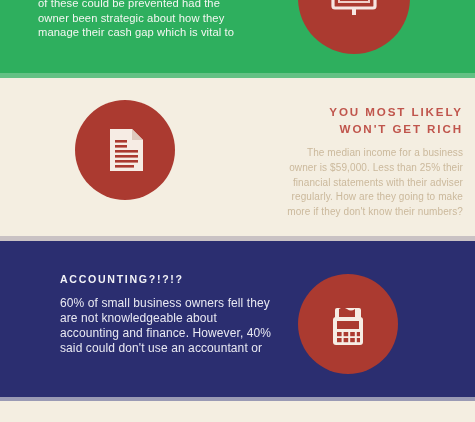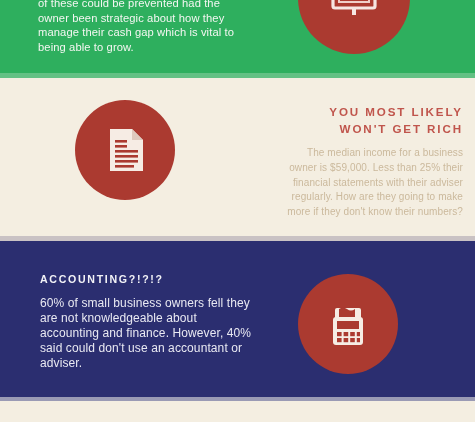--- a/index.html
+++ b/index.html
@@ -77,21 +77,21 @@
     margin: 0 0 9px 0;
   }
   .body-tan {
     color: #cbb99c;
     font-size: 10px;
     line-height: 14.8px;
     letter-spacing: 0.1px;
   }
 
   .navy-left {
-    left: 40px;
+    left: 60px;
     top: 272px;
     width: 215px;
     text-align: left;
   }
   .heading-white {
     color: #f3f3f7;
     font-size: 10.6px;
     font-weight: bold;
     letter-spacing: 1.7px;
     line-height: 15px;
@@ -119,21 +119,20 @@
   <div class="band band-cream-1"></div>
   <div class="band divider-b"></div>
   <div class="band band-navy"></div>
   <div class="band divider-c"></div>
   <div class="band band-cream-2"></div>
 
   <div class="text-block green-body">
     <span class="line">of these could be prevented had the</span>
     <span class="line">owner been strategic about how they</span>
     <span class="line">manage their cash gap which is vital to</span>
-    <span class="line">being able to grow.</span>
   </div>
 
   <div class="circle circle-top">
     <svg class="icon-svg" width="58" height="58" viewBox="0 0 58 58">
       <rect x="8" y="10" width="42" height="29" rx="2" fill="none" stroke="#f6e6e2" stroke-width="3.2"></rect>
       <rect x="14" y="16" width="30" height="17" fill="none" stroke="#f0cfc8" stroke-width="2"></rect>
       <path d="M29 31 L24 24 L29 26 L34 24 Z" fill="#f6e6e2"></path>
       <rect x="27" y="39" width="4" height="7" fill="#f6e6e2"></rect>
     </svg>
   </div>
@@ -167,21 +166,20 @@
     </div>
   </div>
 
   <div class="text-block navy-left">
     <div class="heading-white">ACCOUNTING?!?!?</div>
     <div class="body-white">
       <span class="line">60% of small business owners fell they</span>
       <span class="line">are not knowledgeable about</span>
       <span class="line">accounting and finance.  However, 40%</span>
       <span class="line">said could don't use an accountant or</span>
-      <span class="line">adviser.</span>
     </div>
   </div>
 
   <div class="circle circle-calc">
     <svg class="icon-svg" width="56" height="56" viewBox="0 0 56 56">
       <path d="M17 12 h22 q2 0 2 2 v8 h-26 v-8 q0-2 2-2 z" fill="#f6ece4"></path>
       <path d="M19 13 q4 -3 8 0 q4 3 8 0 v8 h-16 z" fill="#ab3a30"></path>
       <rect x="13" y="21" width="30" height="28" rx="3" fill="#f6ece4"></rect>
       <rect x="17" y="25" width="22" height="8" fill="#ab3a30"></rect>
       <g fill="#ab3a30">

